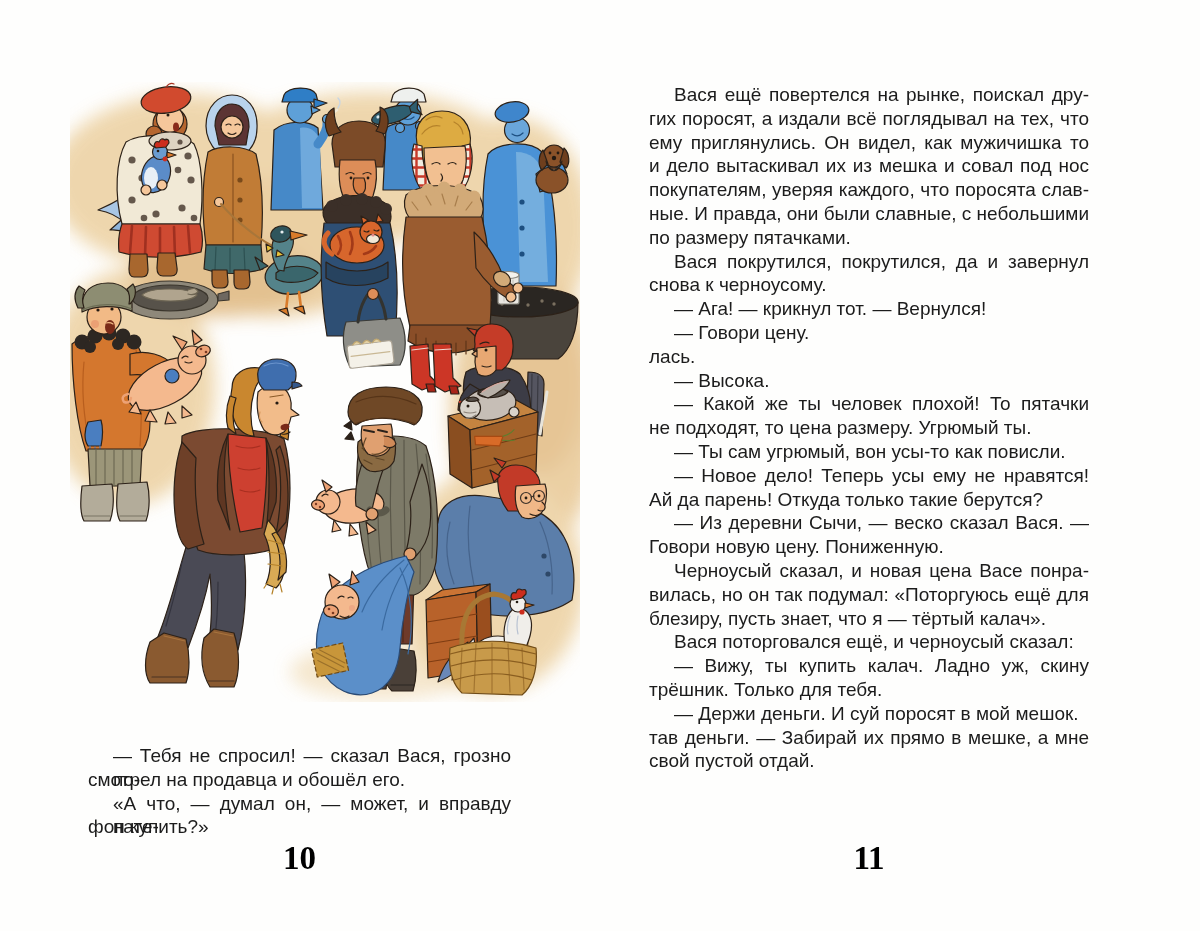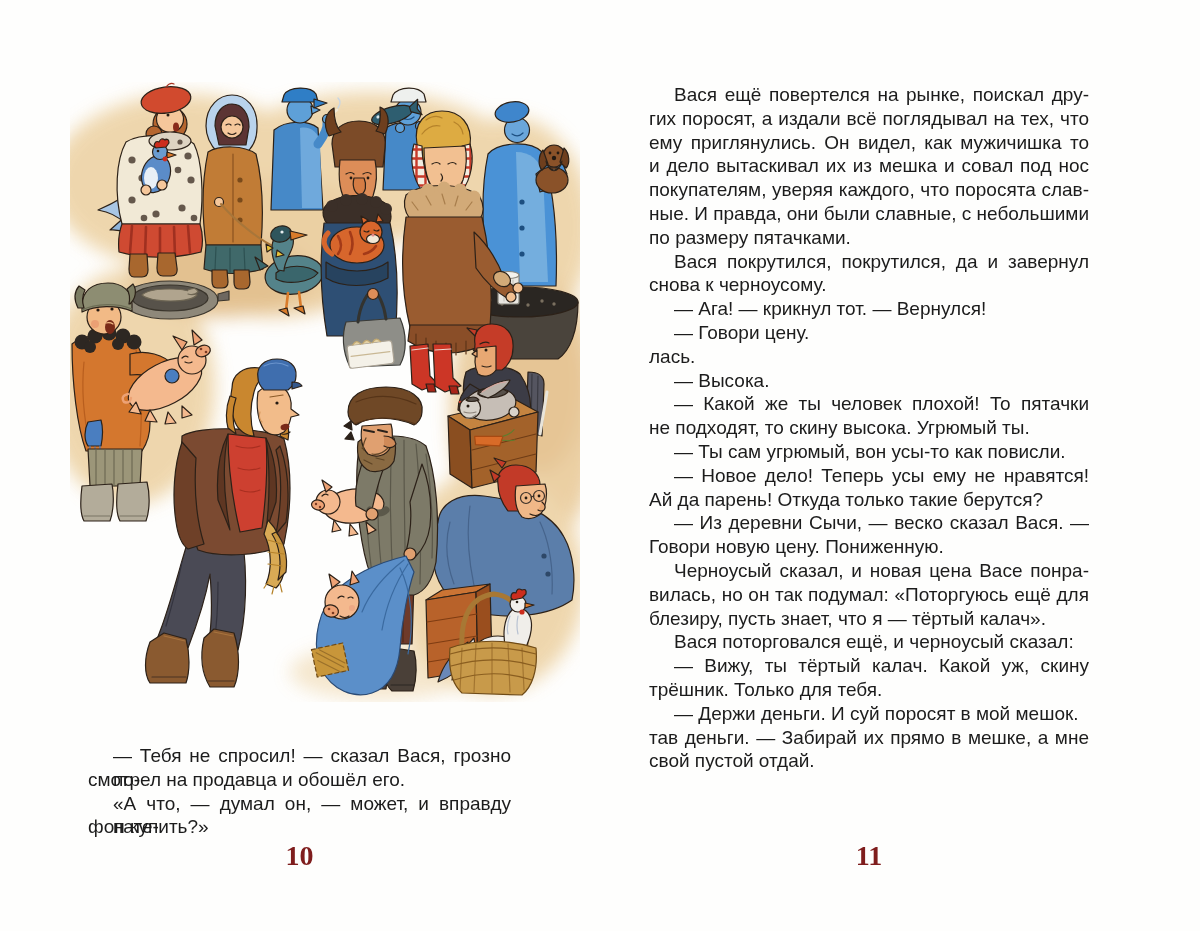--- a/index.html
+++ b/index.html
@@ -8,21 +8,21 @@
     font-family:"Liberation Sans","DejaVu Sans",sans-serif;color:#1c1c1c;
     overflow:hidden;
   }
   .page-textblock{position:absolute;font-size:19px;line-height:23.8px;}
   .tl{white-space:normal;text-align:justify;text-align-last:justify;height:23.8px;overflow:visible;}
   .tl.para{padding-left:25px;}
   .tl.flush{text-align:justify;text-align-last:left;}
   .pagenum{
     position:absolute;text-align:center;
     font-family:"Liberation Serif","DejaVu Serif",serif;
-    font-weight:bold;font-size:28px;color:#7f1d1d;
+    font-weight:bold;font-size:33px;color:#000000;
   }
   #left-text{left:88px;top:744px;width:423px;}
   #right-text{left:649px;top:83px;width:440px;}
   #left-pagenum{left:88px;width:423px;top:840px;}
   #right-pagenum{left:649px;width:440px;top:840px;}
   #illustration{position:absolute;left:70px;top:82px;width:510px;height:620px;}
   svg .ol{stroke:#2c2118;stroke-width:1.2;stroke-linejoin:round;stroke-linecap:round;}
 </style>
 </head>
 <body>
@@ -539,31 +539,31 @@
     <div class="tl">покупателям, уверяя каждого, что поросята слав-</div>
     <div class="tl">ные. И правда, они были славные, с небольшими</div>
     <div class="tl flush">по размеру пятачками.</div>
     <div class="tl para">Вася покрутился, покрутился, да и завернул</div>
     <div class="tl flush">снова к черноусому.</div>
     <div class="tl para flush">— Ага! — крикнул тот. — Вернулся!</div>
     <div class="tl para flush">— Говори цену.</div>
     <div class="tl flush">лась.</div>
     <div class="tl para flush">— Высока.</div>
     <div class="tl para">— Какой же ты человек плохой! То пятачки</div>
-    <div class="tl flush">не подходят, то скину высока. Угрюмый ты.</div>
+    <div class="tl flush">не подходят, то цена размеру. Угрюмый ты.</div>
     <div class="tl para flush">— Ты сам угрюмый, вон усы-то как повисли.</div>
     <div class="tl para">— Новое дело! Теперь усы ему не нравятся!</div>
     <div class="tl flush">Ай да парень! Откуда только такие берутся?</div>
     <div class="tl para">— Из деревни Сычи, — веско сказал Вася. —</div>
     <div class="tl flush">Говори новую цену. Пониженную.</div>
     <div class="tl para">Черноусый сказал, и новая цена Васе понра-</div>
     <div class="tl">вилась, но он так подумал: «Поторгуюсь ещё для</div>
     <div class="tl flush">блезиру, пусть знает, что я — тёртый калач».</div>
     <div class="tl para flush">Вася поторговался ещё, и черноусый сказал:</div>
-    <div class="tl para">— Вижу, ты тёртый калач. Какой уж, скину</div>
+    <div class="tl para">— Вижу, ты купить калач. Ладно уж, скину</div>
     <div class="tl flush">трёшник. Только для тебя.</div>
     <div class="tl para flush">— Держи деньги. И суй поросят в мой мешок.</div>
     <div class="tl">тав деньги. — Забирай их прямо в мешке, а мне</div>
     <div class="tl flush">свой пустой отдай.</div>
   </div>
 
 <div id="left-pagenum" class="pagenum">10</div>
 
 <div id="right-pagenum" class="pagenum">11</div>
 

